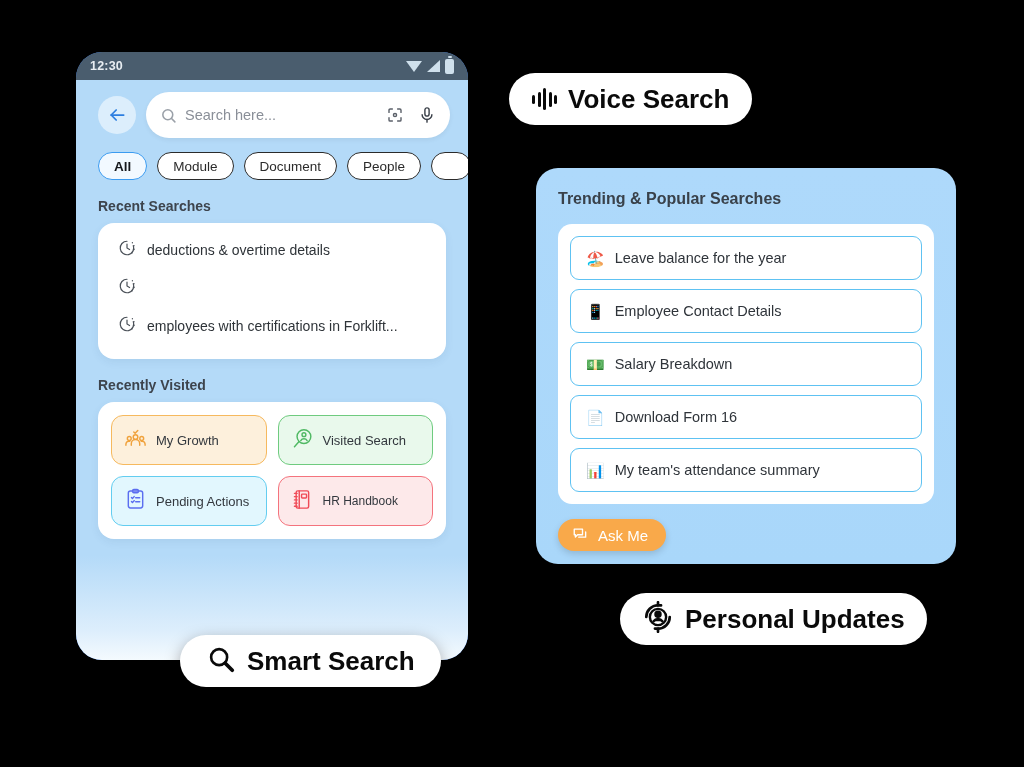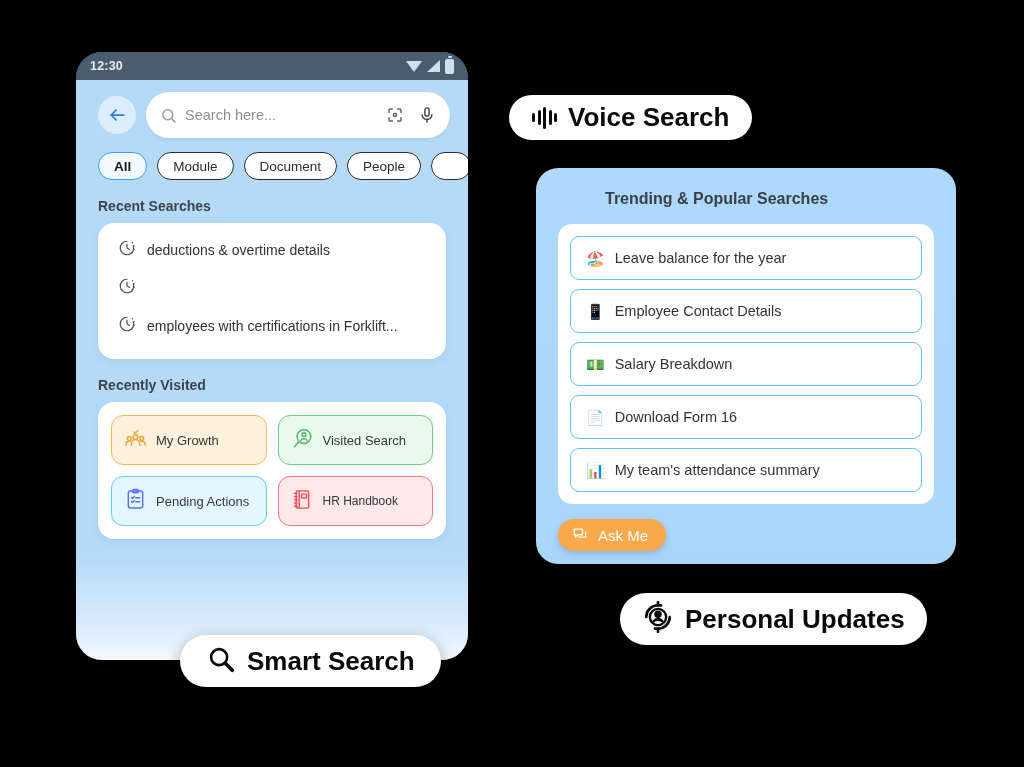--- a/index.html
+++ b/index.html
@@ -117,21 +117,21 @@
 
   
   .rpanel {
     position: absolute; left: 536px; top: 168px;
     width: 420px; height: 396px;
     border-radius: 22px;
     background: linear-gradient(180deg,#aed9fb 0%, #a9d7fa 100%);
     box-shadow: 0 10px 28px rgba(0,0,0,0.3);
     padding: 22px 22px 0 22px;
   }
-  .rpanel-title { font-size: 16px; font-weight: bold; color: #39414a; margin-bottom: 16px; margin-left: 47px; }
+  .rpanel-title { font-size: 16px; font-weight: bold; color: #39414a; margin-bottom: 16px; }
   .trend-card {
     background: #ffffff; border-radius: 14px; padding: 12px;
     display: flex; flex-direction: column; gap: 9px;
   }
   .trend-item {
     height: 44px; border: 1.4px solid #5ec2f2; border-radius: 9px;
     display: flex; align-items: center; gap: 10px; padding: 0 15px;
     font-size: 14.5px; color: #2f343a; background: #fff; cursor: pointer;
   }
   .trend-emoji { font-size: 15px; line-height:1; }
@@ -143,21 +143,21 @@
     text-align: center;
   }
 
   
   .pill {
     position: absolute; background: #ffffff; border-radius: 30px;
     display: flex; align-items: center; gap: 11px;
     box-shadow: 0 5px 16px rgba(0,0,0,0.35);
   }
   .pill .ptxt { font-weight: bold; color: #0a0a0a; white-space: nowrap; }
-  #pill-voice { left: 509px; top: 73px;  height: 45px; padding: 0 23px; margin-top: 22px; }
+  #pill-voice { left: 509px; top: 73px;  height: 52px; padding: 0 23px; }
   #pill-voice .ptxt { font-size: 26px; }
   #pill-smart { left: 180px; top: 635px; height: 52px; padding: 0 26px; }
   #pill-smart .ptxt { font-size: 26px; }
   #pill-personal { left: 620px; top: 593px; height: 52px; padding: 0 22px; }
   #pill-personal .ptxt { font-size: 26px; }
 
   
   .wave { display: flex; align-items: center; gap: 2.5px; height: 24px; }
   .wave i { display:block; width: 3px; background:#0a0a0a; border-radius: 2px; }
 </style>

